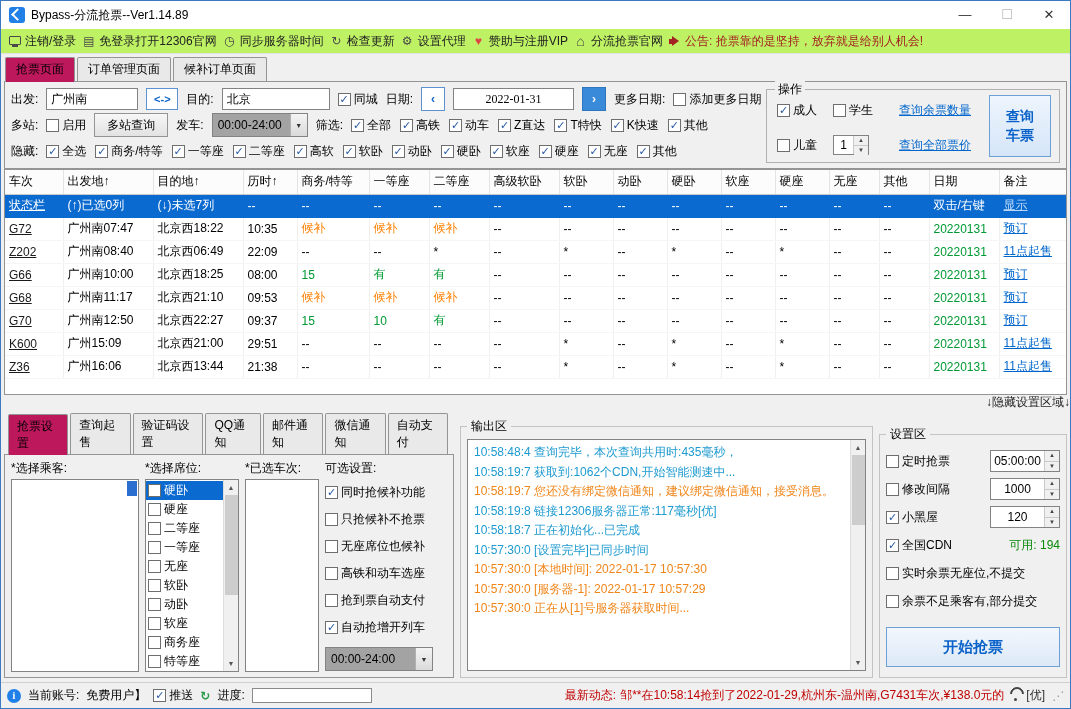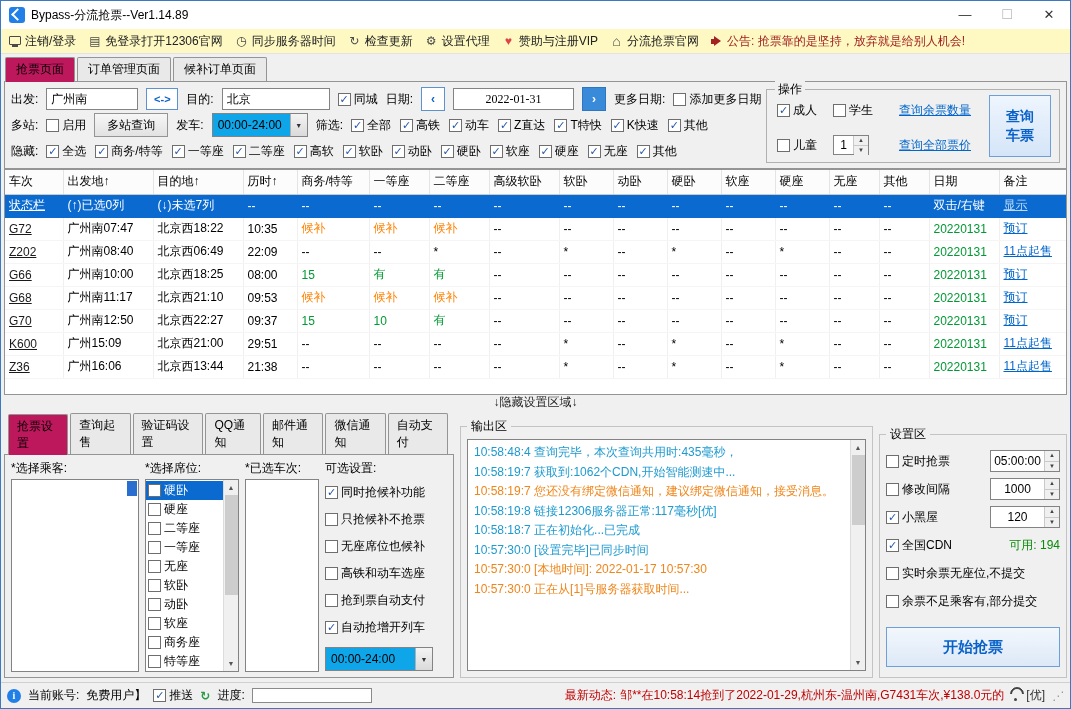--- a/index.html
+++ b/index.html
@@ -10,21 +10,21 @@
 
 .titlebar{flex:0 0 28px;background:#fff;display:flex;align-items:center;padding-left:8px;}
 .app-icon{width:16px;height:16px;border-radius:3px;background:#2080e8;margin-right:6px;position:relative;flex:0 0 auto;}
 .app-icon::after{content:"";position:absolute;left:4px;top:3px;width:7px;height:7px;border-left:2px solid #fff;border-bottom:2px solid #fff;transform:rotate(45deg);}
 .title-text{font-size:12px;}
 .win-controls{margin-left:auto;display:flex;height:28px;}
 .win-btn{width:42px;text-align:center;line-height:28px;font-size:13px;color:#333;}
 .win-btn.max{color:#b9b9b9;}
 
 
-.menubar{flex:0 0 25px;background:#fef9c3;border-bottom:1px solid #e2e2e2;display:flex;align-items:center;padding:0 8px;gap:12px;white-space:nowrap;}
+.menubar{flex:0 0 25px;background:#bef264;border-bottom:1px solid #e2e2e2;display:flex;align-items:center;padding:0 8px;gap:6px;white-space:nowrap;}
 .menu-item{display:flex;align-items:center;gap:4px;}
 .mi{display:inline-flex;align-items:center;justify-content:center;width:13px;height:13px;font-size:12px;color:#4a4a4a;flex:0 0 auto;}
 .mi.heart-icon{color:#e04545;}
 .mi.home-icon{font-size:14px;}
 .menu-label{color:#222;}
 .menu-label.notice{color:#a32222;}
 .monitor-icon{border:1px solid #4a4a4a;border-radius:1px;width:12px;height:9px;position:relative;margin-top:-2px;}
 .monitor-icon::after{content:"";position:absolute;left:2px;right:2px;bottom:-3px;border-bottom:2px solid #4a4a4a;}
 .speaker-icon{position:relative;width:12px;height:12px;}
 .speaker-icon::before{content:"";position:absolute;left:0;top:4px;width:4px;height:5px;background:#a32222;}
@@ -42,21 +42,21 @@
 .tinput{border:1px solid #838383;background:#fff;height:22px;padding:0 4px;font:inherit;}
 .w92{width:92px;}.w108{width:108px;}
 .w100{width:121px;text-align:center;font-family:Liberation Serif, serif;}
 .ck{display:inline-flex;align-items:center;gap:3px;white-space:nowrap;}
 .ckbox{flex:0 0 13px;width:13px;height:13px;border:1px solid #6e6e6e;background:#fff;font-size:11px;line-height:11px;text-align:center;color:#2456a4;font-weight:700;}
 .cgroup{display:inline-flex;gap:9px;align-items:center;}
 .btn{border:1px solid #949494;background:linear-gradient(#f7f7f7,#e2e2e2);padding:0 12px;height:24px;display:inline-flex;align-items:center;justify-content:center;font:inherit;}
 .swap-btn{width:32px;height:22px;border:1px solid #5b92cf;background:#fff;color:#0a62c9;font-weight:700;display:inline-flex;align-items:center;justify-content:center;font-size:11px;}
 .nav-btn{width:24px;height:24px;border:1px solid #5b92cf;background:#fff;color:#0a62c9;font-weight:700;display:inline-flex;align-items:center;justify-content:center;}
 .nav-btn.next{background:#3a8ada;border-color:#2f76c0;color:#fff;}
-.selectbox{display:inline-flex;align-items:center;border:1px solid #838383;background:#0ea5e9;height:24px;}
+.selectbox{display:inline-flex;align-items:center;border:1px solid #838383;background:#a3a3a3;height:24px;}
 .sel-value{padding:0 5px;flex:1;}
 .sel-arrow{width:17px;align-self:stretch;background:linear-gradient(#f4f4f4,#dadada);border-left:1px solid #b0b0b0;display:flex;align-items:center;justify-content:center;font-size:7px;color:#333;}
 .w96{width:96px;}
 
 
 .opbox{position:absolute;top:7px;right:6px;width:294px;height:74px;border:1px solid #b0b0b0;}
 .gtitle{position:absolute;top:-9px;left:8px;background:#f0f0f0;padding:0 3px;}
 .op-grid{position:absolute;left:10px;top:12px;display:grid;grid-template-columns:56px 66px auto;row-gap:16px;align-items:center;}
 .link{color:#0066cc;text-decoration:underline;}
 .query-btn{position:absolute;right:8px;top:5px;width:62px;height:62px;border:1px solid #6da0d8;background:linear-gradient(#eef5fd,#d5e5f8);color:#0a62c9;font-weight:700;font-size:14px;display:flex;flex-direction:column;align-items:center;justify-content:center;line-height:19px;}
@@ -77,21 +77,21 @@
 .ttable td{padding:0 4px;height:23px;border-right:1px solid #f0f0f0;border-bottom:1px solid #f5f5f5;white-space:nowrap;overflow:hidden;}
 tr.selrow td{background:#0a6ad0;color:#fff;border-color:#0a6ad0;}
 tr.selrow td.ustatus{text-decoration:underline;}
 tr.selrow td.sel-last{color:#bcd8f7;text-decoration:underline;}
 td.trainno{text-decoration:underline;color:#1a1a1a;}
 .c-orange{color:#ff8000;}
 .c-green{color:#009933;}
 td.c-link{color:#0066cc;text-decoration:underline;}
 
 
-.divider{flex:0 0 15px;text-align:center;line-height:15px;color:#222;}
+.divider{flex:0 0 15px;text-align:right;line-height:15px;color:#222;}
 
 
 .bottom{flex:0 0 263px;display:flex;align-items:stretch;padding:0 3px 4px;gap:6px;}
 .left-panel{width:450px;display:flex;flex-direction:column;}
 .btabs .tab{padding:3px 8px;}
 .bcontent{flex:1;border:1px solid #949494;background:#f0f0f0;padding:5px 6px;display:flex;gap:6px;position:relative;z-index:1;}
 .pcol{display:flex;flex-direction:column;}
 .collabel{height:17px;margin-bottom:2px;white-space:nowrap;}
 .listbox{border:1px solid #838383;background:#fff;flex:1;position:relative;overflow:hidden;}
 .passenger-box{width:128px;}
@@ -673,20 +673,21 @@
       <legend>输出区</legend>
       <div class="logbox">
         <div id="log-lines">
             <div class="log-line info">10:58:48:4 查询完毕，本次查询共用时:435毫秒，</div>
             <div class="log-line info">10:58:19:7 获取到:1062个CDN,开始智能测速中...</div>
             <div class="log-line warn">10:58:19:7 您还没有绑定微信通知，建议绑定微信通知，接受消息。</div>
             <div class="log-line info">10:58:19:8 链接12306服务器正常:117毫秒[优]</div>
             <div class="log-line info">10:58:18:7 正在初始化...已完成</div>
             <div class="log-line info">10:57:30:0 [设置完毕]已同步时间</div>
             <div class="log-line warn">10:57:30:0 [本地时间]: 2022-01-17 10:57:30</div>
+            <div class="log-line warn">10:57:30:0 [服务器-1]: 2022-01-17 10:57:29</div>
             <div class="log-line warn">10:57:30:0 正在从[1]号服务器获取时间...</div>
           </div>
         <div class="log-scroll">
           <div class="sb-arrow">▲</div>
           <div class="sb-track">
               <div class="sb-thumb"></div>
             </div>
           <div class="sb-arrow">▼</div>
         </div>
       </div>

